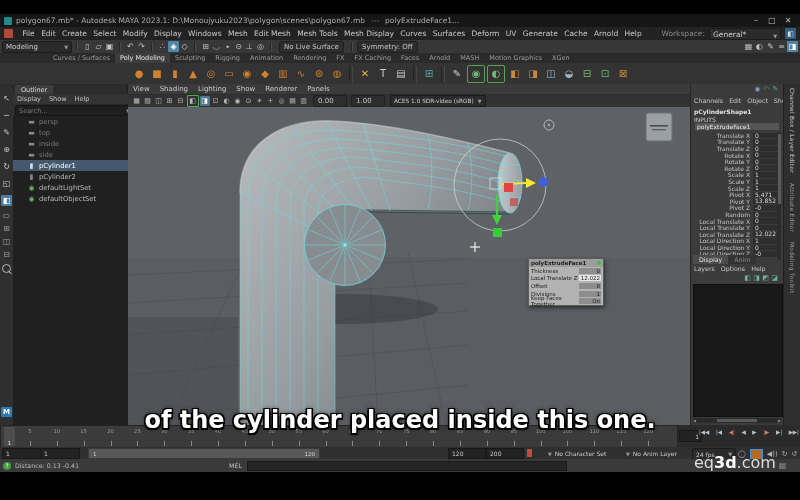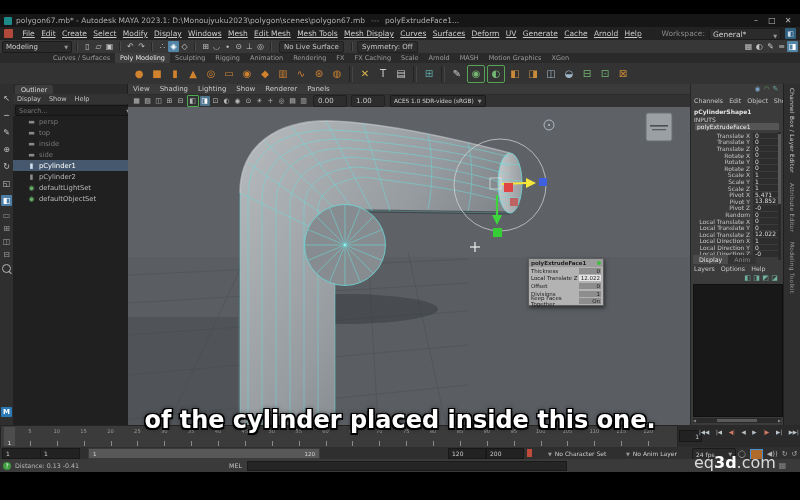--- a/index.html
+++ b/index.html
@@ -10,21 +10,21 @@
   .flex{display:flex;align-items:center;}
   .ico{display:inline-flex;align-items:center;justify-content:center;flex:none;}
   .sep{width:1px;height:9px;background:#262626;border-right:1px solid #4a4a4a;margin:0 4px;flex:none;}
   
   #topbar{left:0;top:0;width:800px;height:14px;background:#000;justify-content:center;font-size:9px;color:#8f8f8f;}
   #titlebar{left:0;top:14px;width:800px;height:13px;background:#161616;font-size:7.5px;color:#adadad;padding:0 4px;}
   #titlebar .appico{width:8px;height:8px;background:#1e8a8a;border-radius:1px;margin-right:4px;}
   .winbtn{width:16px;text-align:center;color:#bbb;font-size:8px;flex:none;}
   #menubar{left:0;top:27px;width:800px;height:13px;background:#222;font-size:7.5px;}
   #menubar .logo{width:9px;height:9px;background:#b0493a;border-radius:1px;margin:0 6px 0 4px;}
-  #main-menus span{margin:0 3.2px;color:#c9c9c9;text-decoration:underline;}
+  #main-menus span{margin:0 3.2px;color:#c9c9c9;}
   .dropbox{background:#2b2b2b;border:1px solid #1b1b1b;border-radius:2px;height:10px;display:flex;align-items:center;padding:0 3px;color:#cfcfcf;}
   .caret{font-size:5px;color:#9a9a9a;margin-left:4px;}
   
   #statusline{left:0;top:40px;width:800px;height:13px;background:#373737;font-size:7px;padding:0 2px;}
   #statusline .gico{color:#c4c4c4;font-size:8px;width:11px;height:11px;}
   #statusline .hl{background:#5285a6;border-radius:1px;color:#fff;}
   .fieldbox{background:#2d2d2d;border:1px solid #202020;border-radius:2px;height:10px;display:flex;align-items:center;padding:0 4px;color:#c6c6c6;}
   
   #shelftabs{left:0;top:53px;width:800px;height:10px;background:#2a2a2a;font-size:6.5px;padding-left:48px;}
   #shelftabs span{padding:0 5px;color:#9a9a9a;line-height:10px;}
@@ -223,21 +223,21 @@
 
   <div class="r flex" id="shelftabs">
       <span>Curves / Surfaces</span>
       <span class="active">Poly Modeling</span>
       <span>Sculpting</span>
       <span>Rigging</span>
       <span>Animation</span>
       <span>Rendering</span>
       <span>FX</span>
       <span>FX Caching</span>
-      <span>Scale</span>
+      <span>Faces</span>
       <span>Arnold</span>
       <span>MASH</span>
       <span>Motion Graphics</span>
       <span>XGen</span>
     </div>
   <div class="r flex" id="shelf">
       <span class="sico ico" style="color: rgb(208, 130, 47);">●</span>
       <span class="sico ico" style="color: rgb(208, 130, 47);">■</span>
       <span class="sico ico" style="color: rgb(208, 130, 47);">▮</span>
       <span class="sico ico" style="color: rgb(208, 130, 47);">▲</span>

